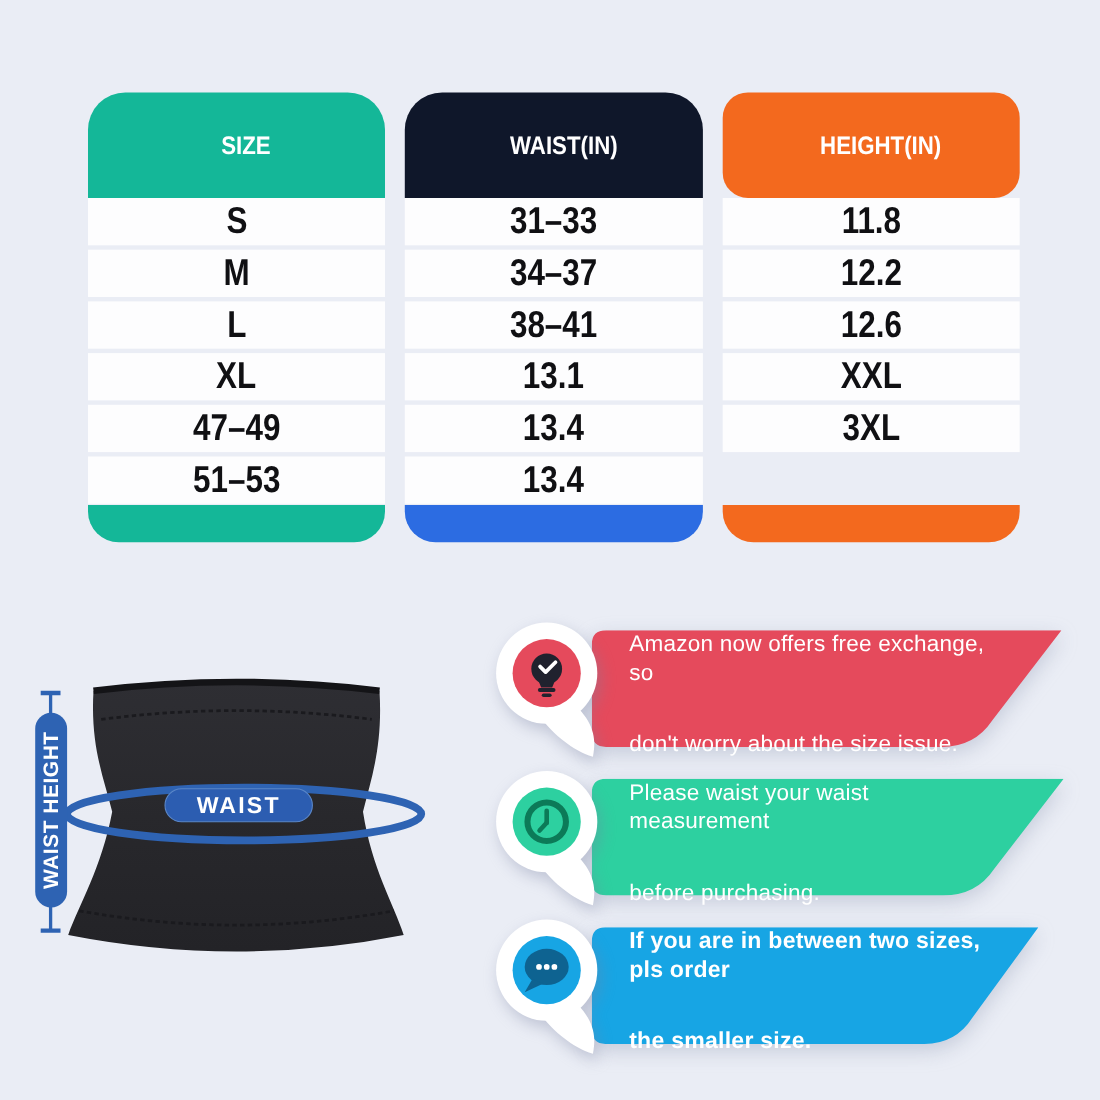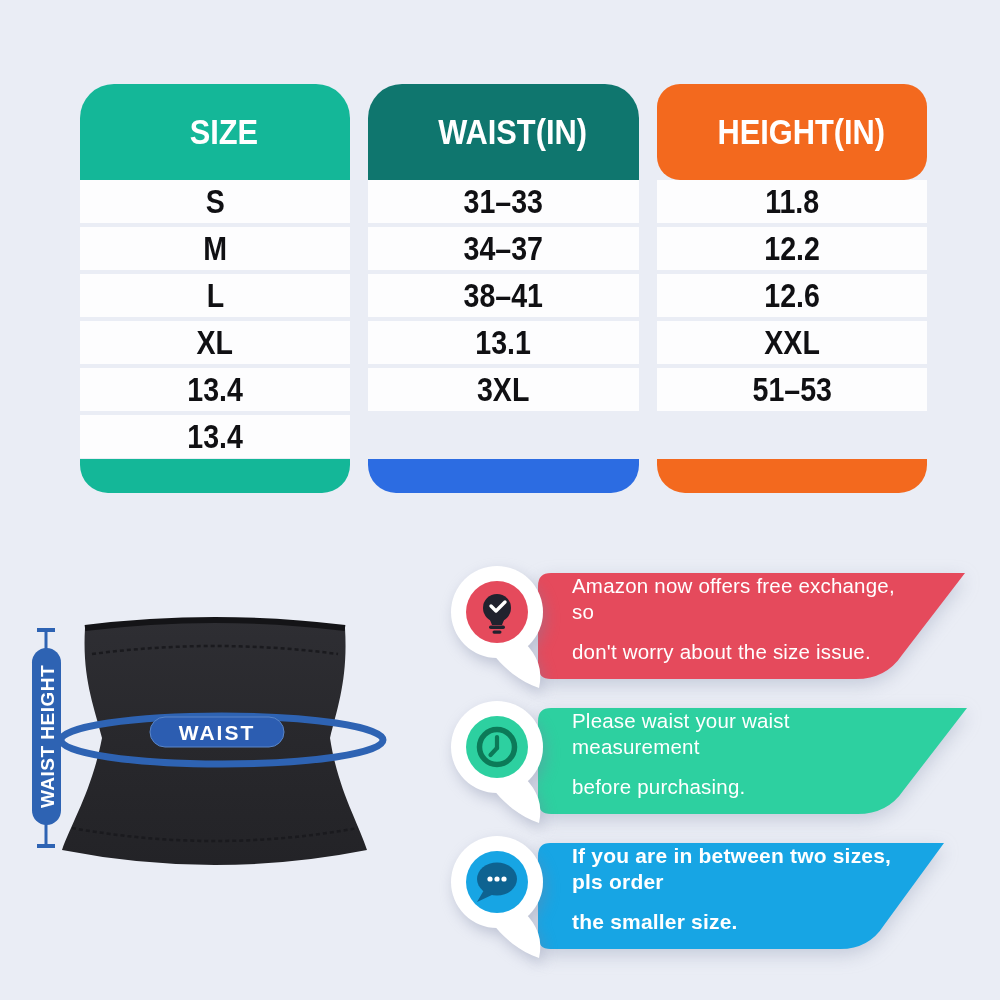--- a/index.html
+++ b/index.html
@@ -9,21 +9,21 @@
     font-family:"Liberation Sans", sans-serif;
   }
   .canvas{position:absolute;inset:0;}
 
   
   .size-table{position:absolute;left:80px;top:84px;width:848px;}
   .tgrid{display:grid;grid-template-columns:270px 271px 270px;column-gap:18px;}
   .th{
     height:96px;border-radius:34px 34px 0 0;
     display:flex;align-items:center;justify-content:center;
-    color:#fff;font-size:35px;font-weight:bold;padding-left:18px;
+    color:#fff;font-size:23px;font-weight:bold;padding-left:18px;
   }
   .th .cnd{transform:scaleX(.88);white-space:nowrap;}
   .tbody{display:grid;grid-template-columns:270px 271px 270px;column-gap:18px;
     grid-auto-rows:43px;row-gap:4px;margin-top:0;}
   .tc{
     background:#fdfdfe;display:flex;align-items:center;justify-content:center;
     font-size:34px;font-weight:bold;color:#101013;
   }
   .tc .cnd{transform:scaleX(.84);white-space:nowrap;}
   .tfoot{margin-top:1px;}
@@ -34,38 +34,38 @@
 
   
   .tip{position:absolute;left:440px;width:545px;height:140px;}
   .tip1{top:558px;}
   .tip2{top:693px;}
   .tip3{top:828px;}
   .ribbon{position:absolute;left:98px;top:15px;height:106px;}
   .ribbon svg{display:block;filter:drop-shadow(0 6px 9px rgba(130,140,170,.35));}
   .tip-text{
     position:absolute;left:132px;top:15px;height:117px;width:330px;
-    display:flex;flex-direction:column;justify-content:flex-start;
+    display:flex;flex-direction:column;justify-content:space-between;
     color:#fff;font-size:20.5px;line-height:26px;letter-spacing:.2px;gap:14px;
   }
   .tip3 .tip-text{font-weight:bold;font-size:21px;}
   .badge{position:absolute;left:0;top:0;width:120px;height:135px;
     filter:drop-shadow(3px 6px 7px rgba(120,130,160,.38));}
 </style>
 </head>
 <body>
 
 <div class="canvas">
 
   <div class="size-table">
     <div class="tgrid">
       <div class="th" style="background: rgb(20, 183, 152);">
         <span class="cnd">SIZE</span>
       </div>
-      <div class="th" style="background: #0f766e;">
+      <div class="th" style="background: #0f172a;">
         <span class="cnd">WAIST(IN)</span>
       </div>
       <div class="th" style="background: rgb(243, 105, 30); border-radius: 23px;">
         <span class="cnd">HEIGHT(IN)</span>
       </div>
     </div>
     <div class="tbody">
         <div class="tc">
           <span class="cnd">S</span>
         </div>
@@ -94,20 +94,23 @@
           <span class="cnd">12.6</span>
         </div>
         <div class="tc">
           <span class="cnd">XL</span>
         </div>
         <div class="tc">
           <span class="cnd">13.1</span>
         </div>
         <div class="tc">
           <span class="cnd">XXL</span>
+        </div>
+        <div class="tc">
+          <span class="cnd">47–49</span>
         </div>
         <div class="tc">
           <span class="cnd">13.4</span>
         </div>
         <div class="tc">
           <span class="cnd">3XL</span>
         </div>
         <div class="tc">
           <span class="cnd">51–53</span>
         </div>

